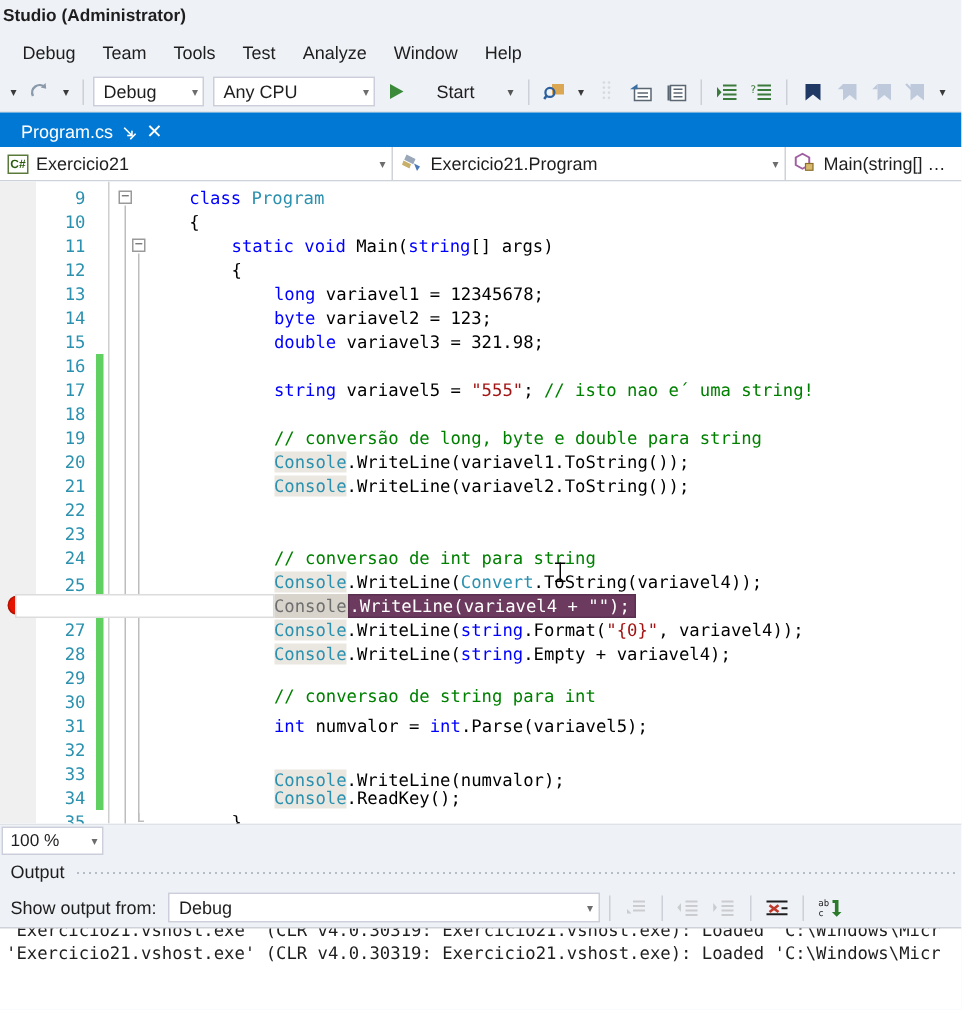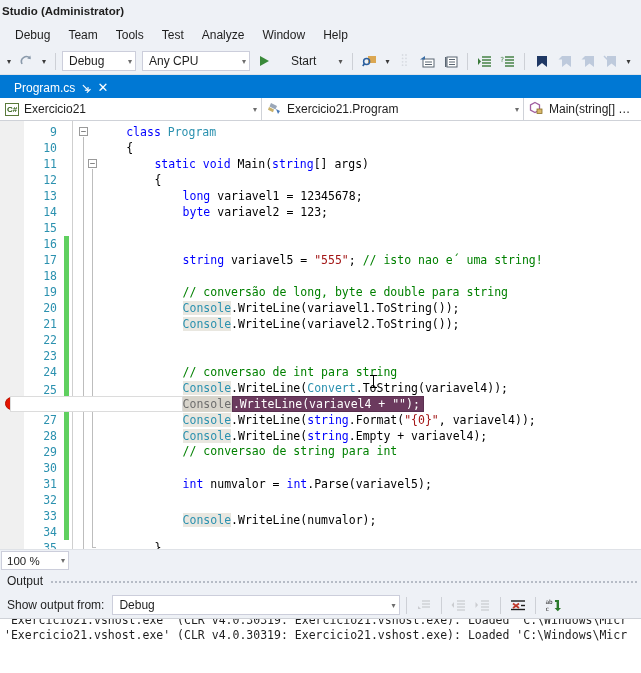--- a/index.html
+++ b/index.html
@@ -451,35 +451,37 @@
         <div class="fold-line" style="left: 19px; top: 48px; height: 379px;"></div>
         <div class="fold-elbow" style="left: 19px; top: 421px; width: 4px; height: 6px;"></div>
       </div>
     <div class="code-col" id="codecol">
         <div class="eline" style="top: 3px; padding-left: 28.2px;"><span class="kw">class </span><span class="ty">Program</span></div>
         <div class="eline" style="top: 19px; padding-left: 28.2px;"><span class="pl">{</span></div>
         <div class="eline" style="top: 35px; padding-left: 56.4px;"><span class="kw">static </span><span class="kw">void </span><span class="pl">Main(</span><span class="kw">string</span><span class="pl">[] args)</span></div>
         <div class="eline" style="top: 51px; padding-left: 56.4px;"><span class="pl">{</span></div>
         <div class="eline" style="top: 67px; padding-left: 84.6px;"><span class="kw">long </span><span class="pl">variavel1 = 12345678;</span></div>
         <div class="eline" style="top: 83px; padding-left: 84.6px;"><span class="kw">byte </span><span class="pl">variavel2 = 123;</span></div>
+        <div class="eline" style="top: 99px; padding-left: 84.6px;"><span class="kw">double </span><span class="pl">variavel3 = 321.98;</span></div>
         <div class="eline" style="top: 131px; padding-left: 84.6px;"><span class="kw">string </span><span class="pl">variavel5 = </span><span class="st">"555"</span><span class="pl">; </span><span class="cm">// isto nao e´ uma string!</span></div>
         <div class="eline" style="top: 163px; padding-left: 84.6px;"><span class="cm">// conversão de long, byte e double para string</span></div>
         <div class="eline" style="top: 179px; padding-left: 84.6px;"><span class="ty cls-hl">Console</span><span class="pl">.WriteLine(variavel1.ToString());</span></div>
         <div class="eline" style="top: 195px; padding-left: 84.6px;"><span class="ty cls-hl">Console</span><span class="pl">.WriteLine(variavel2.ToString());</span></div>
         <div class="eline" style="top: 243px; padding-left: 84.6px;"><span class="cm">// conversao de int para string</span></div>
         <div class="eline" style="top: 259px; padding-left: 84.6px;"><span class="ty cls-hl">Console</span><span class="pl">.WriteLine(</span><span class="ty">Convert</span><span class="pl">.ToString(variavel4));</span></div>
         <div class="sel-box-left" style="left: -88px; top: 275px; width: 172.6px;"></div>
         <div class="sel-token-first" style="left: 84.6px; top: 275px; width: 49.35px;">Console</div>
         <div class="sel-row" style="left: 133.95px; top: 275px; width: 192.35px;"></div>
         <div class="sel-text" style="left: 134.95px; top: 275px;">.WriteLine(variavel4 + "");</div>
         <div class="eline" style="top: 291px; padding-left: 84.6px;"><span class="ty cls-hl">Console</span><span class="pl">.WriteLine(</span><span class="kw">string</span><span class="pl">.Format(</span><span class="st">"{0}"</span><span class="pl">, variavel4));</span></div>
         <div class="eline" style="top: 307px; padding-left: 84.6px;"><span class="ty cls-hl">Console</span><span class="pl">.WriteLine(</span><span class="kw">string</span><span class="pl">.Empty + variavel4);</span></div>
-        <div class="eline" style="top: 322px; padding-left: 84.6px;"><span class="cm">// conversao de string para int</span></div>
+        <div class="eline" style="top: 335px; padding-left: 84.6px;"><span class="cm">// conversao de string para int</span></div>
         <div class="eline" style="top: 355px; padding-left: 84.6px;"><span class="kw">int </span><span class="pl">numvalor = </span><span class="kw">int</span><span class="pl">.Parse(variavel5);</span></div>
         <div class="eline" style="top: 371px; padding-left: 84.6px; margin-top: 20px;"><span class="ty cls-hl">Console</span><span class="pl">.WriteLine(numvalor);</span></div>
+        <div class="eline" style="top: 403px; padding-left: 84.6px;"><span class="ty cls-hl">Console</span><span class="pl">.ReadKey();</span></div>
         <div class="eline" style="top: 419px; padding-left: 56.4px;"><span class="pl">}</span></div>
         <div class="caret-ibeam" style="left: 275px; top: 254px;">
           <div class="ibeam-bar" style="top: 0px;"></div>
           <div class="ibeam-bar" style="top: 12px;"></div>
         </div>
       </div>
   </div>
 
   <div class="zoombar">
     <div class="zoom-combo">

